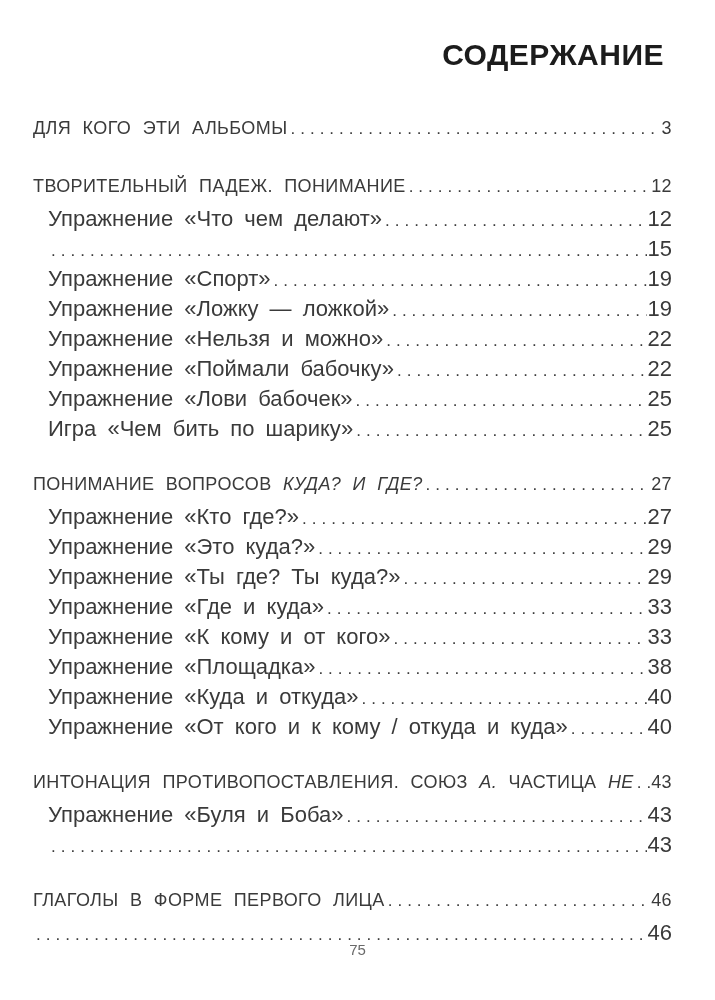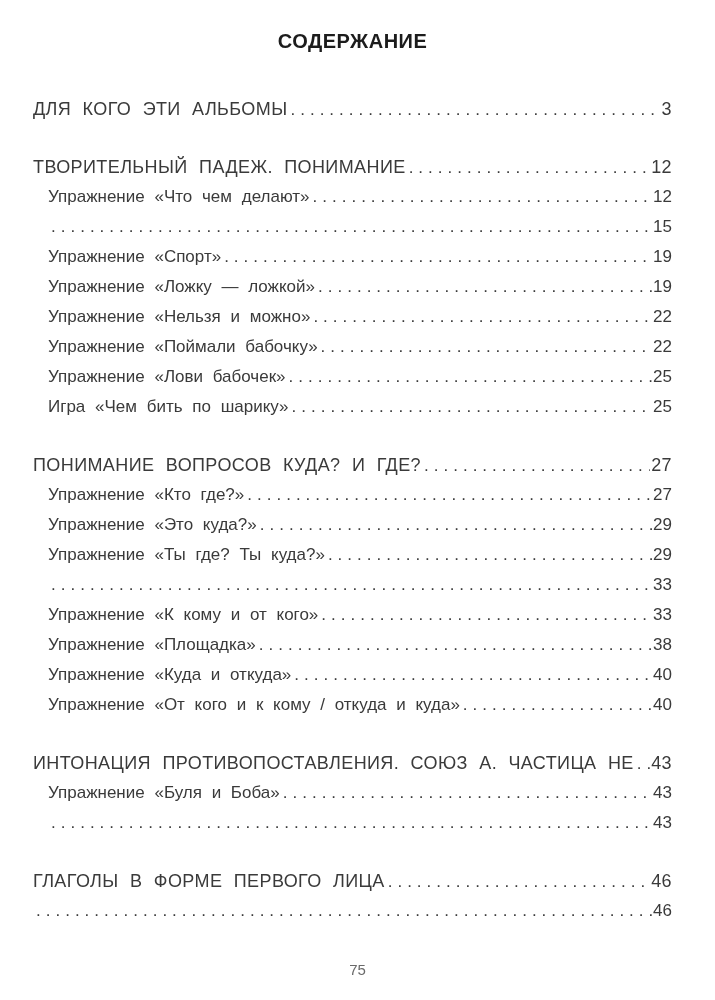--- a/index.html
+++ b/index.html
@@ -9,64 +9,64 @@
     height: 1000px;
     margin: 0 auto;
     background: #ffffff;
     box-sizing: border-box;
     padding: 30px 43px 0 33px;
     font-family: "Liberation Sans", sans-serif;
     color: #3a3a3a;
     overflow: hidden;
   }
   .title {
-    margin: 0;
-    text-align: center;
-    font-size: 20px;
+    margin: 8px;
+    text-align: right;
+    font-size: 30px;
     font-weight: bold;
     letter-spacing: 0.5px;
     color: #1c1c1c;
   }
   .toc { margin-top: 46px; }
   .row {
     display: flex;
     align-items: baseline;
     height: 30px;
     font-size: 18px;
     word-spacing: 5px;
   }
   .row.section {
     letter-spacing: 0.4px;
     word-spacing: 6px;
   }
   .row.item {
     padding-left: 15px;
-    font-size: 17px;
+    font-size: 22px;
   }
   .row.indent0 { padding-left: 0; }
   .row.gap { margin-top: 28px; }
   .label { white-space: nowrap; }
-  .it { }
+  .it { font-style: italic; }
   .dots {
     flex: 1;
     overflow: hidden;
     white-space: nowrap;
     margin-left: 3px;
     word-spacing: 0;
   }
   .dots::after {
     content: "........................................................................................................................";
     letter-spacing: 5px;
     font-size: 17px;
     color: #3a3a3a;
   }
   .pg { white-space: nowrap; padding-left: 1px; }
   .folio {
     position: absolute;
-    bottom: 22px;
+    bottom: 42px;
     left: 0;
     width: 100%;
     text-align: center;
     font-size: 15px;
     color: #6a6a6a;
   }
 </style>
 </head>
 <body>
 
@@ -136,20 +136,21 @@
         <span class="label"><span>Упражнение «Это куда?»</span></span>
         <span class="dots"></span>
         <span class="pg">29</span>
       </div>
       <div class="row item">
         <span class="label"><span>Упражнение «Ты где? Ты куда?»</span></span>
         <span class="dots"></span>
         <span class="pg">29</span>
       </div>
       <div class="row item">
+        <span class="label"><span>Упражнение «Где и куда»</span></span>
         <span class="dots"></span>
         <span class="pg">33</span>
       </div>
       <div class="row item">
         <span class="label"><span>Упражнение «К кому и от кого»</span></span>
         <span class="dots"></span>
         <span class="pg">33</span>
       </div>
       <div class="row item">
         <span class="label"><span>Упражнение «Площадка»</span></span>

